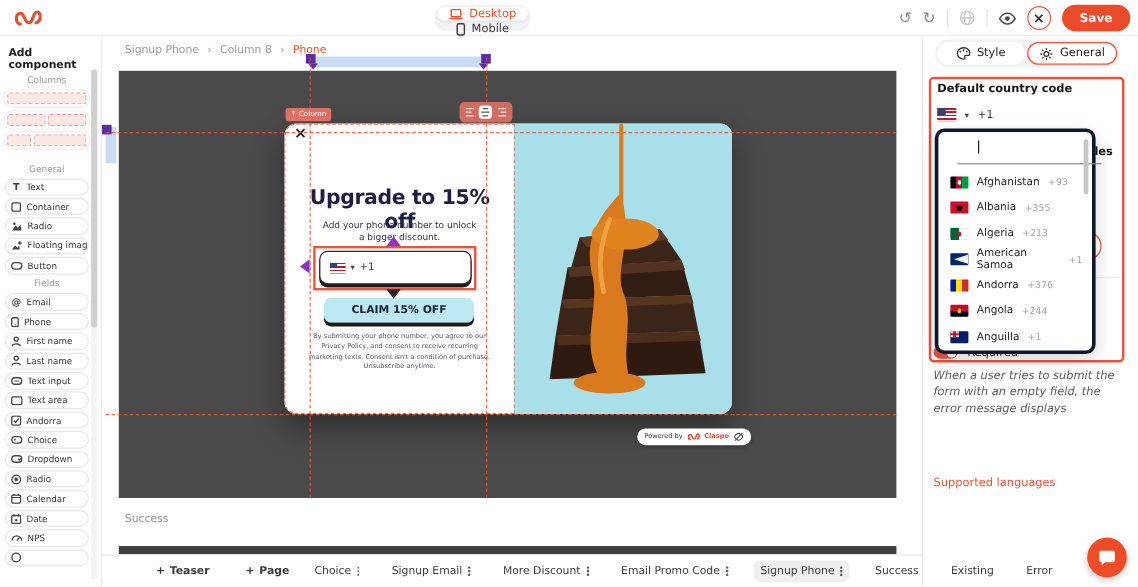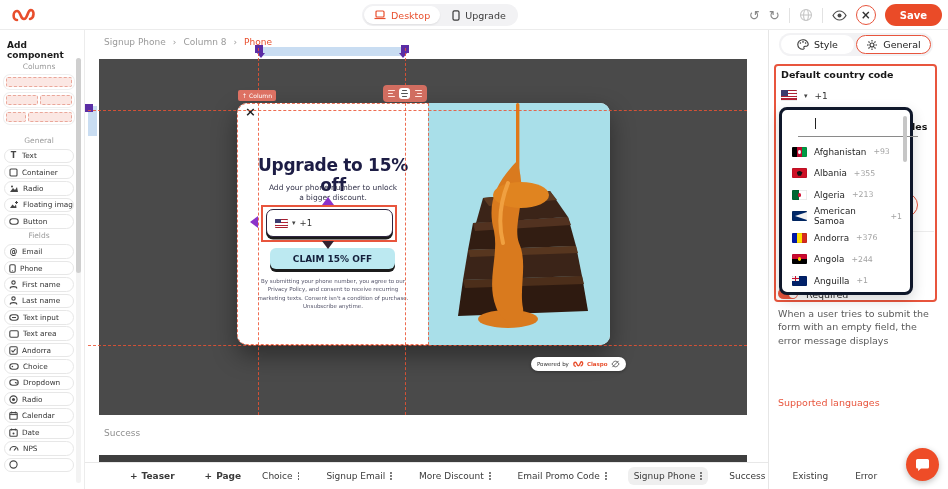--- a/index.html
+++ b/index.html
@@ -5,21 +5,21 @@
   * { margin:0; padding:0; box-sizing:border-box; }
   html,body { width:948px; height:489px; overflow:hidden; background:#fff;
     font-family:"DejaVu Sans","Liberation Sans",sans-serif; color:#2b2b2b; }
   .layer { position:absolute; inset:0; }
 
   
   .topbar { position:absolute; left:0; top:0; width:948px; height:30px; background:#fff;
     border-bottom:1px solid #ececec; z-index:40; }
   .logo-svg { position:absolute; left:10px; top:6px; }
   .device-toggle { position:absolute; left:362px; top:4px; height:22px; background:#f2f2f4;
-    border-radius:12px; display:flex; align-items:center; padding:2px; gap:2px; }
+    border-radius:12px; display:flex; align-items:center; padding:2px; gap:2px;flex-direction:column; }
   .seg { display:flex; align-items:center; gap:5px; padding:0 10px; height:18px; border-radius:10px;
     font-size:9.5px; color:#3a3a3a; }
   .seg.active { background:#fff; color:#e84e2c; box-shadow:0 1px 2px rgba(0,0,0,.08); }
   .top-right { position:absolute; right:6px; top:4px; height:22px; display:flex; align-items:center; gap:9px; }
   .tool-glyph { font-size:13px; color:#8a8a8a; line-height:1; cursor:pointer; }
   .vdiv { width:1px; height:15px; background:#e2e2e2; }
   .close-circle { width:20px; height:20px; border:1.5px solid #e8553d; border-radius:50%;
     display:flex; align-items:center; justify-content:center; font-size:12px; font-weight:700; color:#333; }
   .save-btn { height:22px; padding:0 15px; background:#ea4b28; border:none; border-radius:12px;
     color:#fff; font-size:10px; font-weight:700; font-family:inherit; }
@@ -123,21 +123,21 @@
     border:3px solid #0f172a; border-radius:8px; box-shadow:0 5px 14px rgba(0,0,0,.16); z-index:5; }
   .dd-search { position:absolute; left:10px; top:9px; width:112px; height:18px; display:flex; align-items:flex-end; gap:6px; }
   .dd-input { flex:1; border:none; outline:none; border-bottom:1px solid #8a8a8a; height:16px; font-size:9px;
     font-family:inherit; background:transparent; }
   .dd-caret { position:absolute; left:17px; top:1px; width:1px; height:11px; background:#222; }
   .dd-scroll { position:absolute; right:3px; top:6px; width:4px; height:46px; background:#c6c6c6; border-radius:2px; }
   .dd-rows { position:absolute; left:10px; top:31px; right:8px; }
   .dd-row { height:21.5px; display:flex; align-items:center; gap:7px; }
   .dd-name { font-size:8.8px; color:#262626; }
   .dd-code { font-size:7.8px; color:#a3a3a3; }
-  .help-p { position:absolute; left:9px; width:160px; font-size:9.5px; color:#5a5a5a; line-height:1.4; }
+  .help-p { position:absolute; left:9px; width:160px; font-size:9.5px; color:#5a5a5a; line-height:1.4;font-style:italic; }
   .sup-link { position:absolute; left:9px; top:347px; font-size:9.5px; color:#e8553d;margin-top:20px; }
   .chat-btn { position:absolute; left:137px; top:418px; width:33px; height:33px; background:#ee4c27;
     border-radius:50%; display:flex; align-items:center; justify-content:center; box-shadow:0 2px 6px rgba(0,0,0,.25); }
 
   
   .flag { position:relative; width:15px; height:10px; border-radius:1px; overflow:hidden; flex:none;
     box-shadow:inset 0 0 0 0.5px rgba(0,0,0,.15); }
   .flag.sm { width:13px; height:9px; }
   .flag.lg { width:16px; height:11px; }
   .f-us { background:repeating-linear-gradient(180deg,#b22234 0 1.4px,#fff 1.4px 2.8px); }
@@ -183,21 +183,21 @@
       <svg width="12" height="10" viewBox="0 0 12 10">
           <rect x="2" y="1" width="8" height="6" rx="1" fill="none" stroke="#e84e2c" stroke-width="1.2"></rect>
           <path d="M0.5 8.5 H11.5" stroke="#e84e2c" stroke-width="1.2"></path>
         </svg>
       <span>Desktop</span>
     </div>
     <div class="seg">
       <svg width="8" height="11" viewBox="0 0 8 11">
           <rect x="1" y="0.8" width="6" height="9.4" rx="1.4" fill="none" stroke="#3a3a3a" stroke-width="1.2"></rect>
         </svg>
-      <span>Upgrade</span>
+      <span>Mobile</span>
     </div>
   </div>
   <div class="top-right">
     <span class="tool-glyph">↺</span>
     <span class="tool-glyph">↻</span>
     <span class="vdiv"></span>
     <svg width="14" height="14" viewBox="0 0 14 14">
         <circle cx="7" cy="7" r="5.5" fill="none" stroke="#c7c7c7" stroke-width="1.1"></circle>
         <ellipse cx="7" cy="7" rx="2.4" ry="5.5" fill="none" stroke="#c7c7c7" stroke-width="1.1"></ellipse>
         <path d="M1.5 7 H12.5" stroke="#c7c7c7" stroke-width="1.1"></path>

